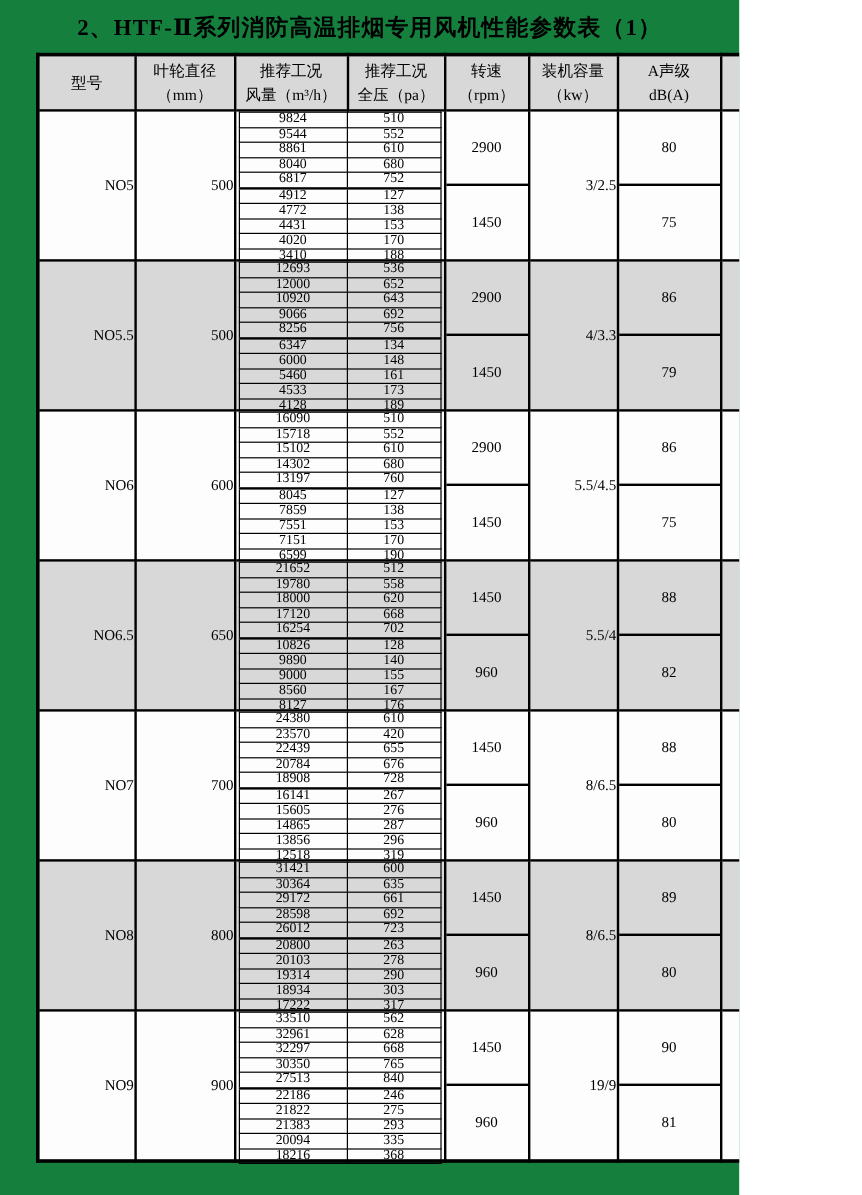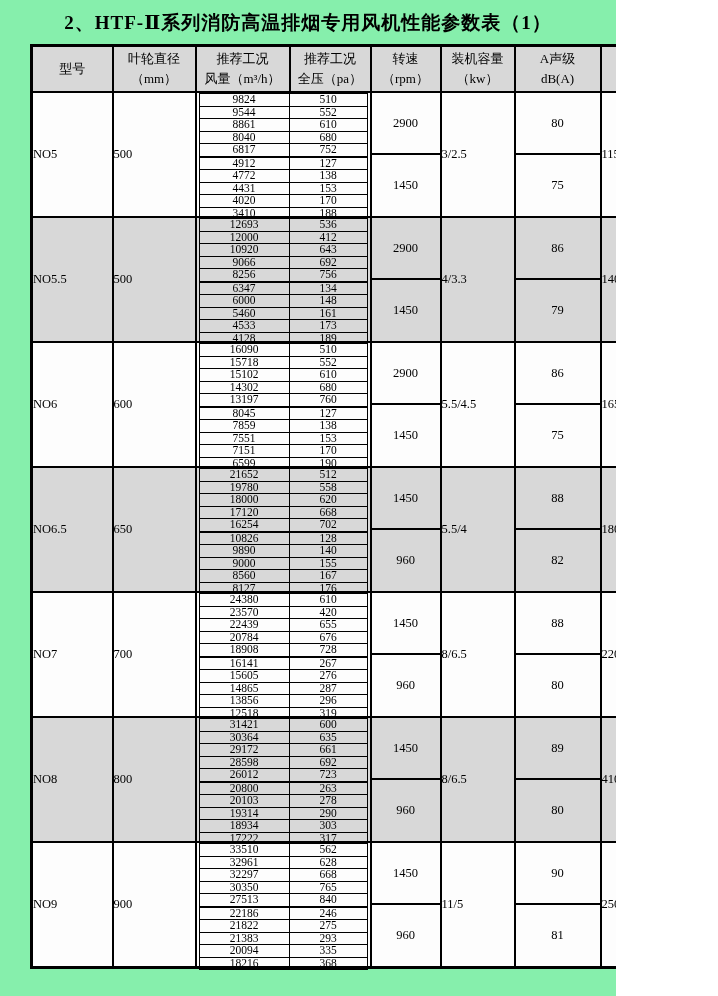--- a/index.html
+++ b/index.html
@@ -1,17 +1,17 @@
 <!DOCTYPE html>
 <html><head>
 <meta charset="utf-8">
 <style>
   html, body { margin:0; padding:0; background:#ffffff; }
   .page {
-    position:relative; width:616px; height:996px; background:#86efac;
+    position:relative; width:616px; height:996px; background:#15803d;
     font-family:"Liberation Serif","DejaVu Serif",serif; color:#000;
     overflow:hidden;
   }
   .title {
     position:absolute; top:10px; left:0; width:100%; margin:0;
     text-align:center; font-size:19px; font-weight:bold; letter-spacing:1px;
   }
   table.fan-table {
     position:absolute; top:44px; left:30px; width:656px;
     border-collapse:collapse; table-layout:fixed;
@@ -20,21 +20,21 @@
   }
   .fan-table th, .fan-table td { border:2px solid #000; padding:0; }
   .fan-table thead th {
     height:44px; background:#d8d8d8; font-weight:normal;
     font-size:13px; text-align:center; vertical-align:middle;
   }
   .head-line { display:block; line-height:1.55; }
   tr.section { height:125px; }
   tr.section td { background:#fdfdfd; }
   tr.section.shaded td { background:#d8d8d8; }
-  td.cell { text-align:left; vertical-align:middle; font-size:12.5px; }
+  td.cell { text-align:right; vertical-align:middle; font-size:12.5px; }
   td.fp-wrap { vertical-align:top; }
   .inner-box { margin:0 2px; height:120px; }
   table.inner { width:100%; height:120px; border-collapse:collapse; table-layout:fixed; }
   table.inner td {
     border:1px solid #000; background:transparent !important;
     font-size:11.5px; text-align:center; vertical-align:middle;
     height:11px; padding:0; line-height:1;
   }
   table.inner tr.group-end td { border-bottom-width:2px; }
   td.split-td { vertical-align:top; }
@@ -178,21 +178,21 @@
                   <col style="width:53.7%">
                   <col style="width:46.3%">
                 </colgroup>
                 <tbody>
                   <tr>
                     <td class="flow">12693</td>
                     <td class="pressure">536</td>
                   </tr>
                   <tr>
                     <td class="flow">12000</td>
-                    <td class="pressure">412</td>
+                    <td class="pressure">652</td>
                   </tr>
                   <tr>
                     <td class="flow">10920</td>
                     <td class="pressure">643</td>
                   </tr>
                   <tr>
                     <td class="flow">9066</td>
                     <td class="pressure">692</td>
                   </tr>
                   <tr class="group-end">
@@ -572,21 +572,21 @@
                 </tbody>
               </table>
             </div>
           </td>
           <td class="split-td">
             <div class="split">
               <div class="half">1450</div>
               <div class="half">960</div>
             </div>
           </td>
-          <td class="cell">11/5</td>
+          <td class="cell">19/9</td>
           <td class="split-td">
             <div class="split">
               <div class="half">90</div>
               <div class="half">81</div>
             </div>
           </td>
           <td class="cell">250</td>
         </tr>
       </tbody>
   </table>

